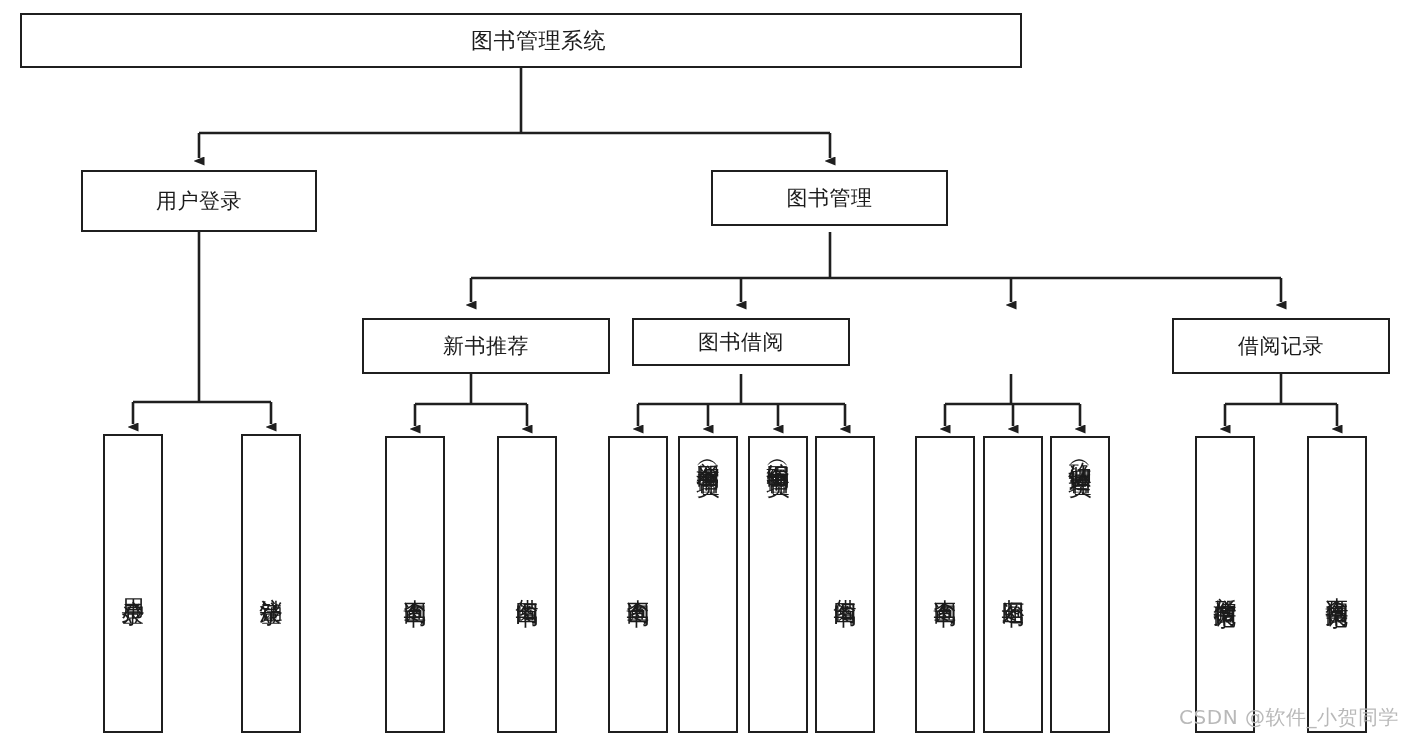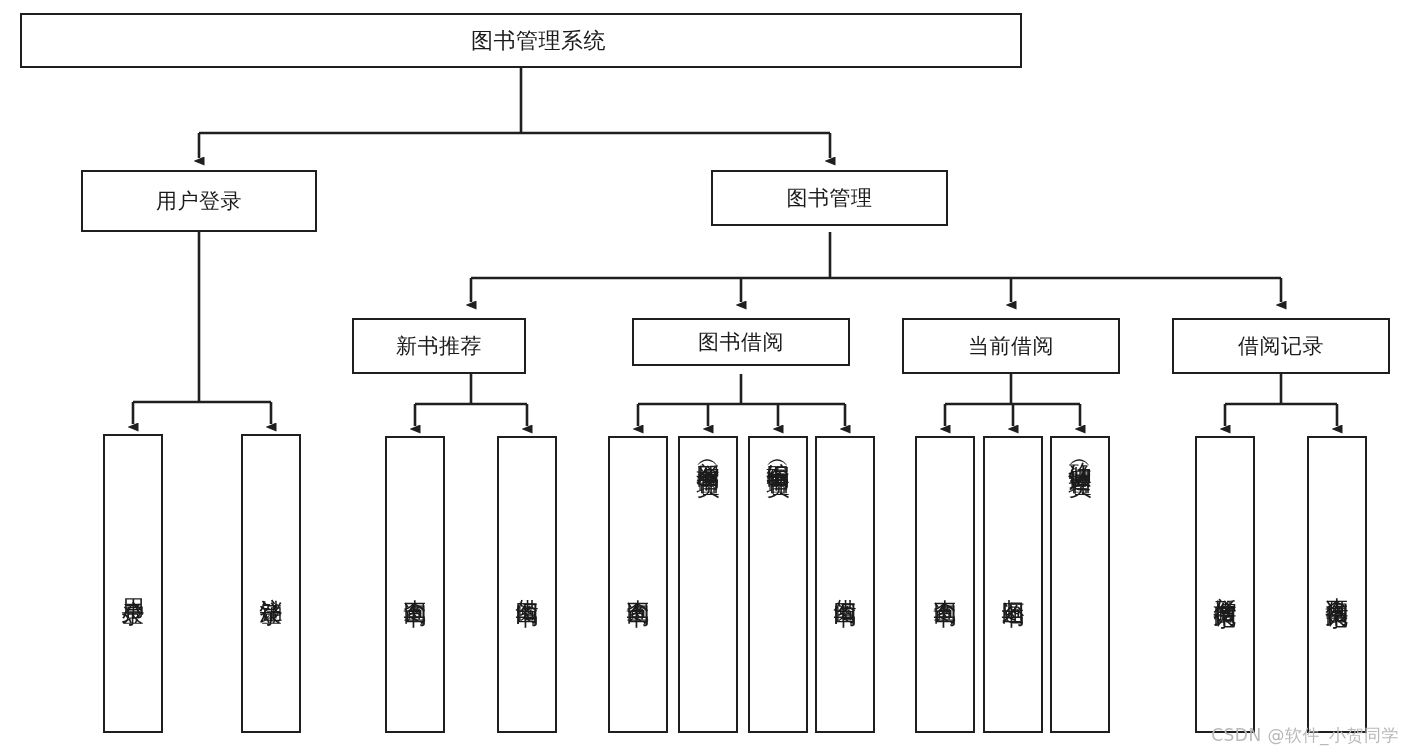--- a/index.html
+++ b/index.html
@@ -66,22 +66,22 @@
   .node.v.center .lbl {
     margin-top: auto;
     margin-bottom: auto;
   }
   .node.v.top .lbl {
     margin-top: 6px;
   }
   .watermark {
     position: absolute;
     right: 6px;
-    bottom: 0;
-    font-size: 17px;
+    bottom: 16px;
+    font-size: 20px;
     color: #b9b9b9;
     z-index: 5;
     white-space: nowrap;
     letter-spacing: 0.5px;
   }
 </style>
 </head>
 <body>
 
 <div id="canvas">
@@ -140,29 +140,26 @@
     <span class="lbl">图书管理系统</span>
   </div>
 
   <div class="node h" style="left:81px; top:170px; width:236px; height:62px;">
     <span class="lbl">用户登录</span>
   </div>
   <div class="node h" style="left:711px; top:170px; width:237px; height:56px;">
     <span class="lbl">图书管理</span>
   </div>
 
-  <div class="node h" style="left:352px; top:318px; width:174px; height:56px;">
+  <div class="node h" style="left:362px; top:318px; width:248px; height:56px;">
     <span class="lbl">新书推荐</span>
   </div>
   <div class="node h" style="left:632px; top:318px; width:218px; height:48px;">
     <span class="lbl">图书借阅</span>
   </div>
-  <div class="node h" style="left:902px; top:318px; width:218px; height:56px;">
-    <span class="lbl">当前借阅</span>
-  </div>
   <div class="node h" style="left:1172px; top:318px; width:218px; height:56px;">
     <span class="lbl">借阅记录</span>
   </div>
 
   <div class="node v center" style="left:103px; top:434px; width:60px; height:299px;">
     <span class="lbl">用户登录</span>
   </div>
   <div class="node v center" style="left:241px; top:434px; width:60px; height:299px;">
     <span class="lbl">注销登录</span>
   </div>

